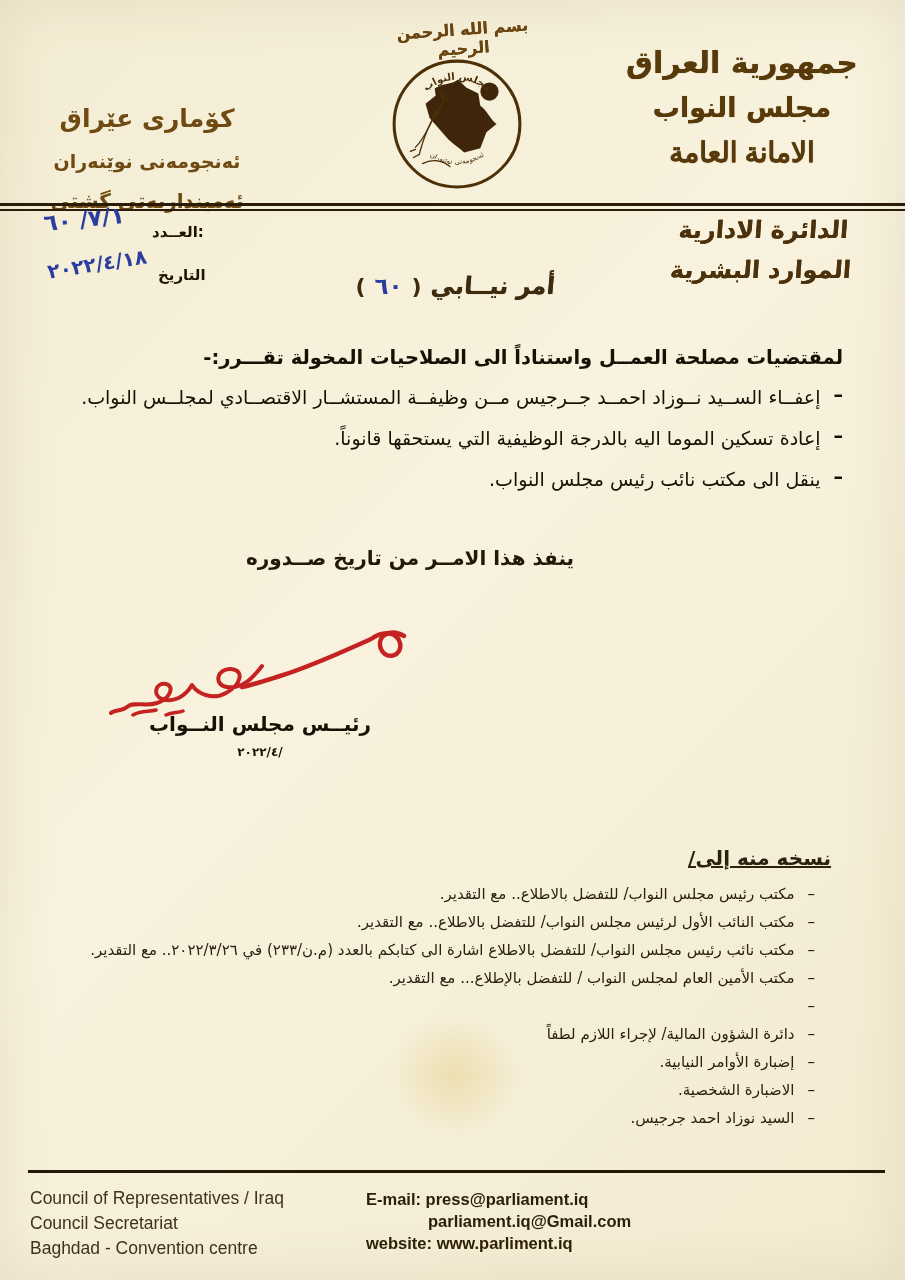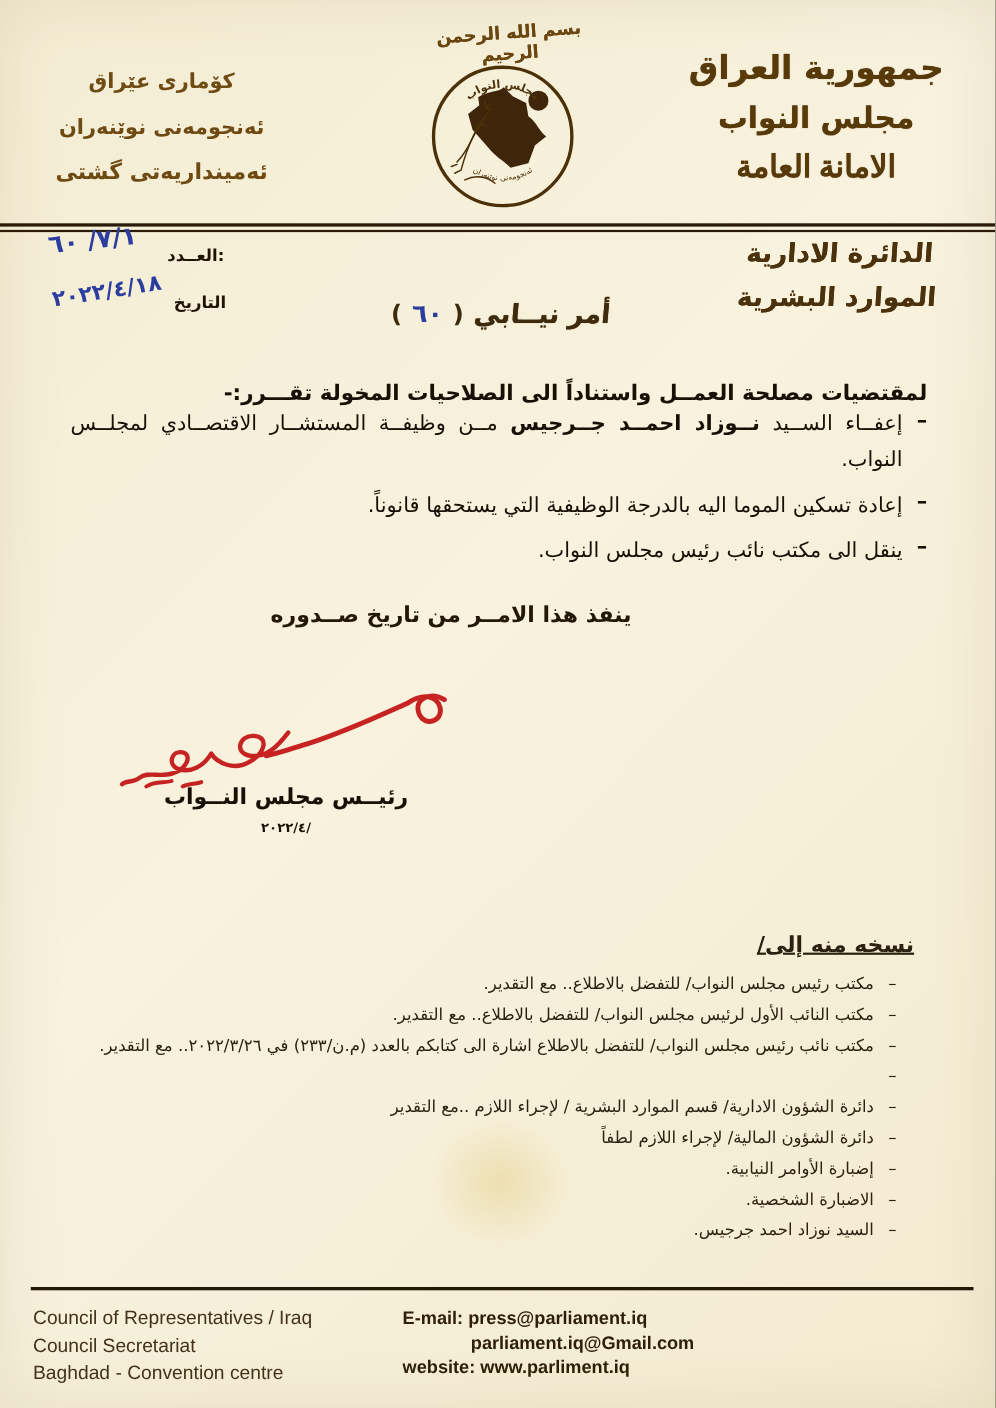--- a/index.html
+++ b/index.html
@@ -11,21 +11,21 @@
   }
   .abs{position:absolute;}
   .rtl{direction:rtl;}
   .center{text-align:center;}
   
   .hdr-right{right:28px;top:40px;width:270px;color:#57390a;font-weight:bold;}
   .hdr-right .l1{font-size:30px;line-height:46px;text-shadow:0 0 .7px #57390a;}
   .hdr-right .l2{font-size:27px;line-height:44px;text-shadow:0 0 .7px #57390a;}
   .hdr-right .l3{font-size:28px;line-height:46px;text-shadow:0 0 .7px #57390a;font-family:Liberation Serif, serif;}
   .hdr-left{left:22px;top:52px;width:250px;color:#6f4a12;font-weight:bold;}
-  .hdr-left .l1{font-size:19px;line-height:44px;}
+  .hdr-left .l1{font-size:25px;line-height:44px;margin-top:45px;}
   .hdr-left .l2{font-size:19px;line-height:40px;}
   .hdr-left .l3{font-size:20px;line-height:40px;}
   .bismillah{left:378px;top:20px;width:170px;text-align:center;font-size:16px;
     color:#6b4610;font-weight:bold;transform:rotate(-4deg);text-shadow:0 0 .6px #6b4610;}
   .emblem{left:386px;top:52px;}
   
   .rule2{left:0;right:0;top:203px;height:3px;border-top:3px solid #2a1c08;border-bottom:2px solid #2a1c08;}
   
   .dept{right:18px;top:210px;width:250px;color:#4c320c;font-weight:bold;
     font-size:24px;line-height:40px;text-shadow:0 0 .6px #4c320c;transform:skewX(-4deg);}
@@ -35,25 +35,25 @@
   .hand{color:#2c3da0;font-weight:bold;direction:ltr;unicode-bidi:bidi-override;}
   .num-value{left:14px;top:206px;width:140px;font-size:23px;transform:rotate(-6deg);text-align:center;}
   .date-value{left:22px;top:252px;width:150px;font-size:20px;transform:rotate(-9deg);text-align:center;}
   .order{left:320px;top:272px;width:270px;display:flex;flex-direction:row;direction:rtl;
     justify-content:center;align-items:center;gap:9px;color:#3e2a0c;}
   .order .t{font-size:24px;font-weight:bold;text-shadow:0 0 .7px #3e2a0c;transform:skewX(-5deg);}
   .order .p{font-size:22px;font-weight:bold;}
   .order .n{font-size:23px;color:#2c3da0;font-weight:bold;}
   
   .body-block{right:62px;left:64px;top:346px;direction:rtl;font-size:19px;color:#171005;}
-  .intro{font-weight:bold;font-size:19.5px;margin:0 0 0 0;}
+  .intro{font-weight:bold;font-size:19.5px;margin:0 0 12px 0;}
   .bullet{display:flex;direction:rtl;gap:13px;margin-bottom:8px;}
   .bullet .dash{flex:0 0 auto;font-weight:bold;padding-top:2px;}
   .bullet p{margin:0;line-height:33px;text-align:justify;text-align-last:right;flex:1 1 auto;}
-  .bullet .b{font-weight:bold;}
+  .bullet .b{font-weight:normal;}
   .effective{left:246px;top:546px;font-size:20px;font-weight:bold;direction:rtl;white-space:nowrap;}
   
   .sig-svg{left:100px;top:622px;}
   .sig-text{left:120px;top:710px;width:280px;direction:rtl;font-weight:bold;color:#171005;}
   .sig-text .name{font-size:21px;line-height:28px;}
   .sig-text .title{font-size:20px;line-height:28px;}
   .sig-text .date{font-size:12px;line-height:28px;direction:ltr;unicode-bidi:bidi-override;letter-spacing:3px;}
   
   .copies{right:68px;top:846px;width:780px;direction:rtl;color:#2b2110;}
   .copies .heading{font-size:20px;font-weight:bold;text-decoration:underline;margin:0 6px 16px 0;}
@@ -184,24 +184,24 @@
     <div class="copy-item">
       <span class="dash">–</span>
       <span>مكتب النائب الأول لرئيس مجلس النواب/ للتفضل بالاطلاع.. مع التقدير.</span>
     </div>
     <div class="copy-item">
       <span class="dash">–</span>
       <span>مكتب نائب رئيس مجلس النواب/ للتفضل بالاطلاع اشارة الى كتابكم بالعدد (م.ن/٢٣٣) في ٢٠٢٢/٣/٢٦.. مع التقدير.</span>
     </div>
     <div class="copy-item">
       <span class="dash">–</span>
-    </div>
-    <div class="copy-item">
-      <span class="dash">–</span>
-      <span>دائرة الشؤون الادارية/ قسم الموارد البشرية / لإجراء اللازم ..مع التقدير</span>
+      <span>مكتب الأمين العام لمجلس النواب / للتفضل بالإطلاع... مع التقدير.</span>
+    </div>
+    <div class="copy-item">
+      <span class="dash">–</span>
     </div>
     <div class="copy-item">
       <span class="dash">–</span>
       <span>دائرة الشؤون المالية/ لإجراء اللازم لطفاً</span>
     </div>
     <div class="copy-item">
       <span class="dash">–</span>
       <span>إضبارة الأوامر النيابية.</span>
     </div>
     <div class="copy-item">

